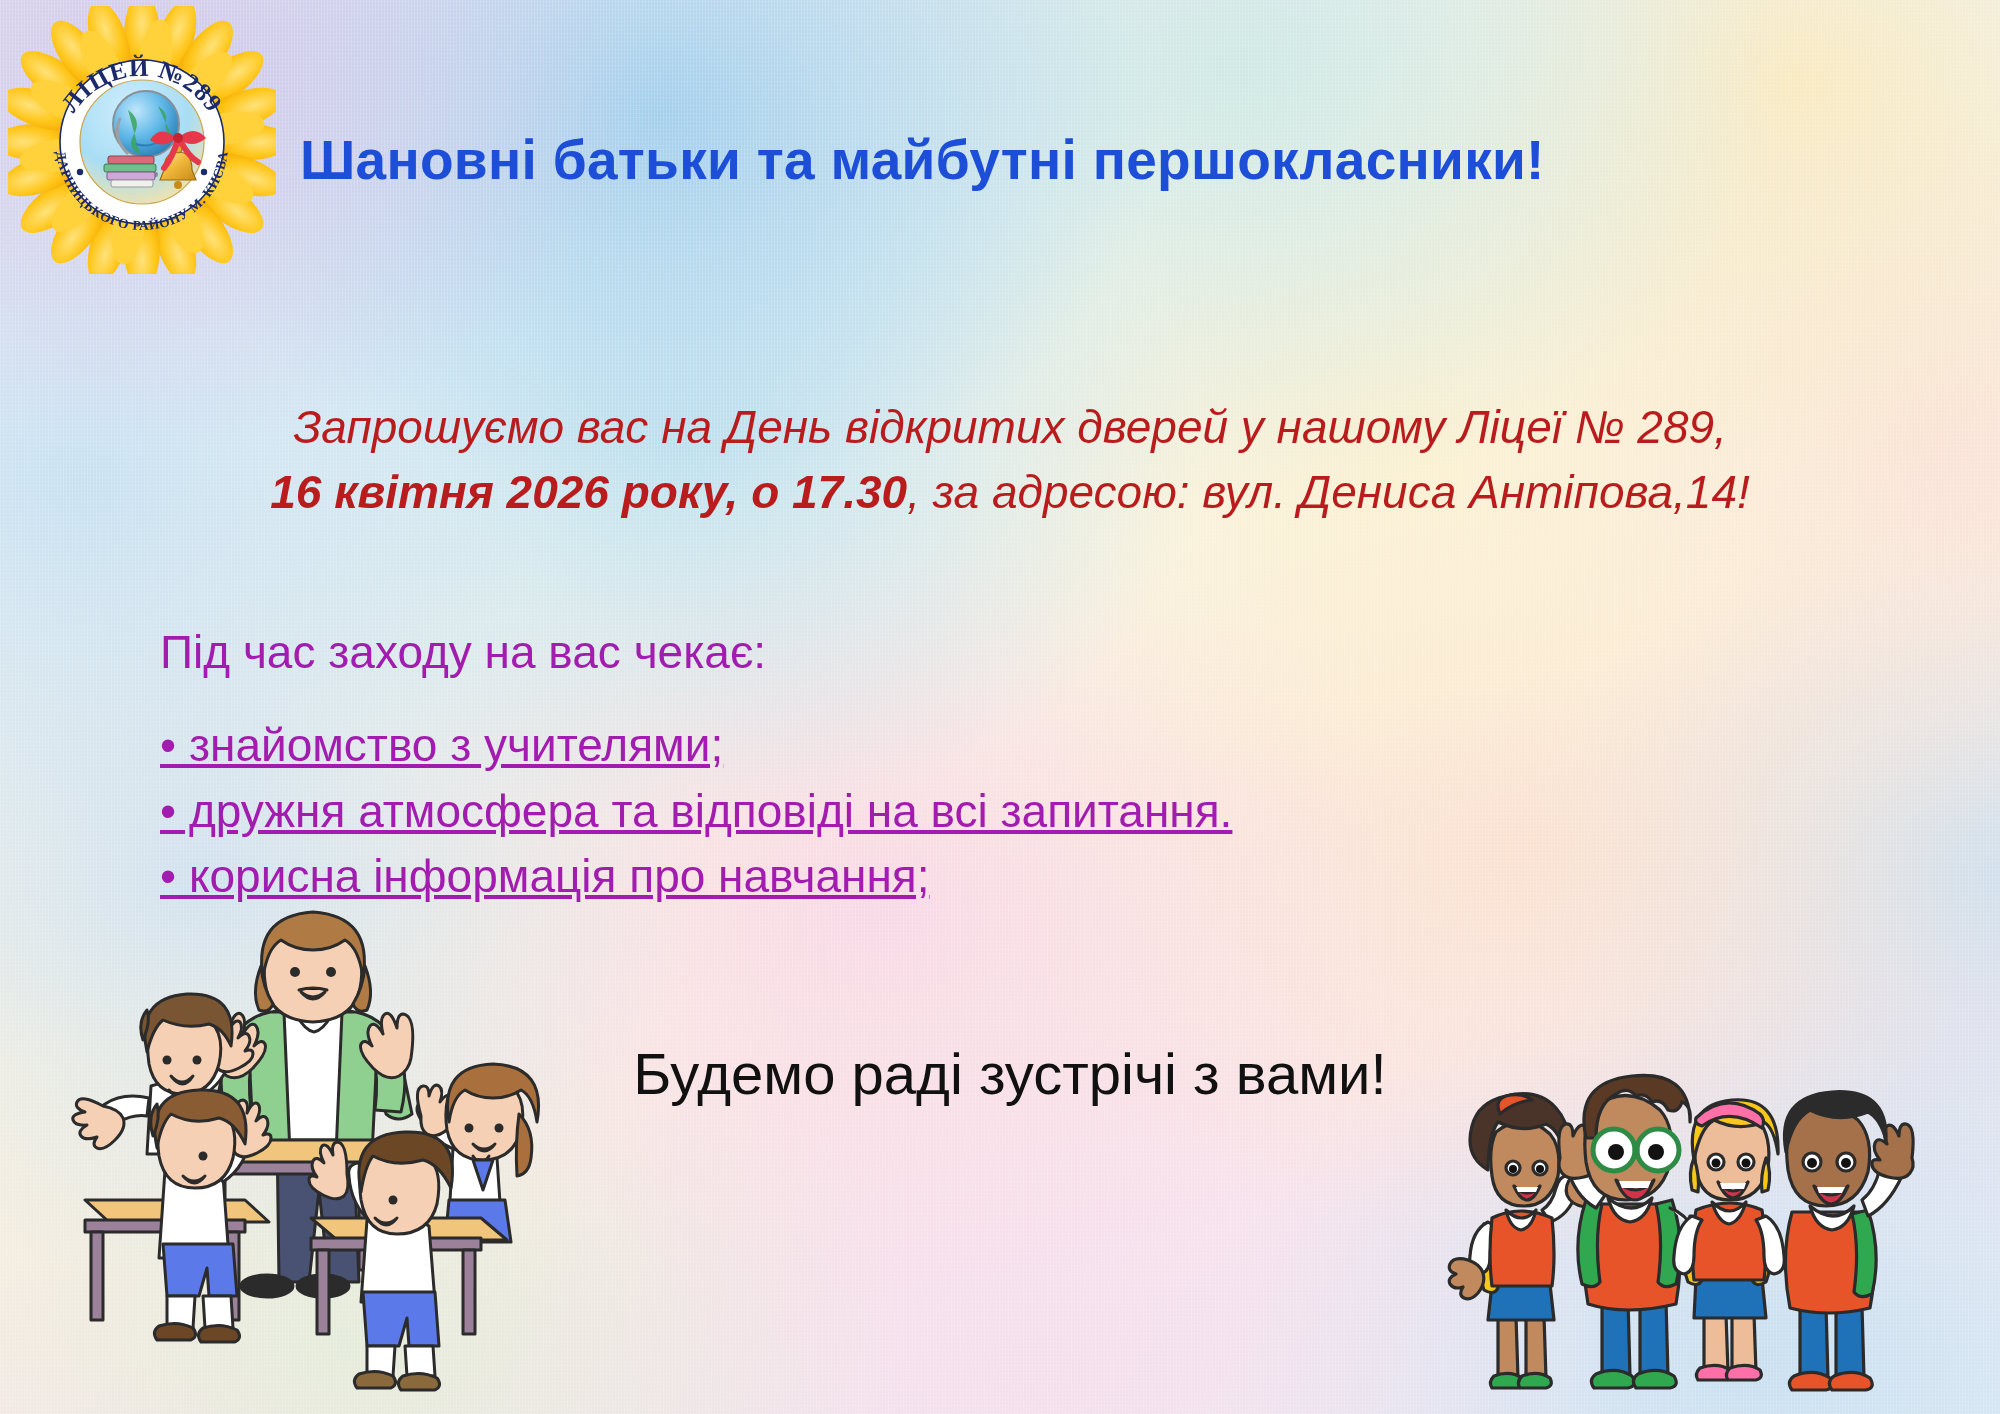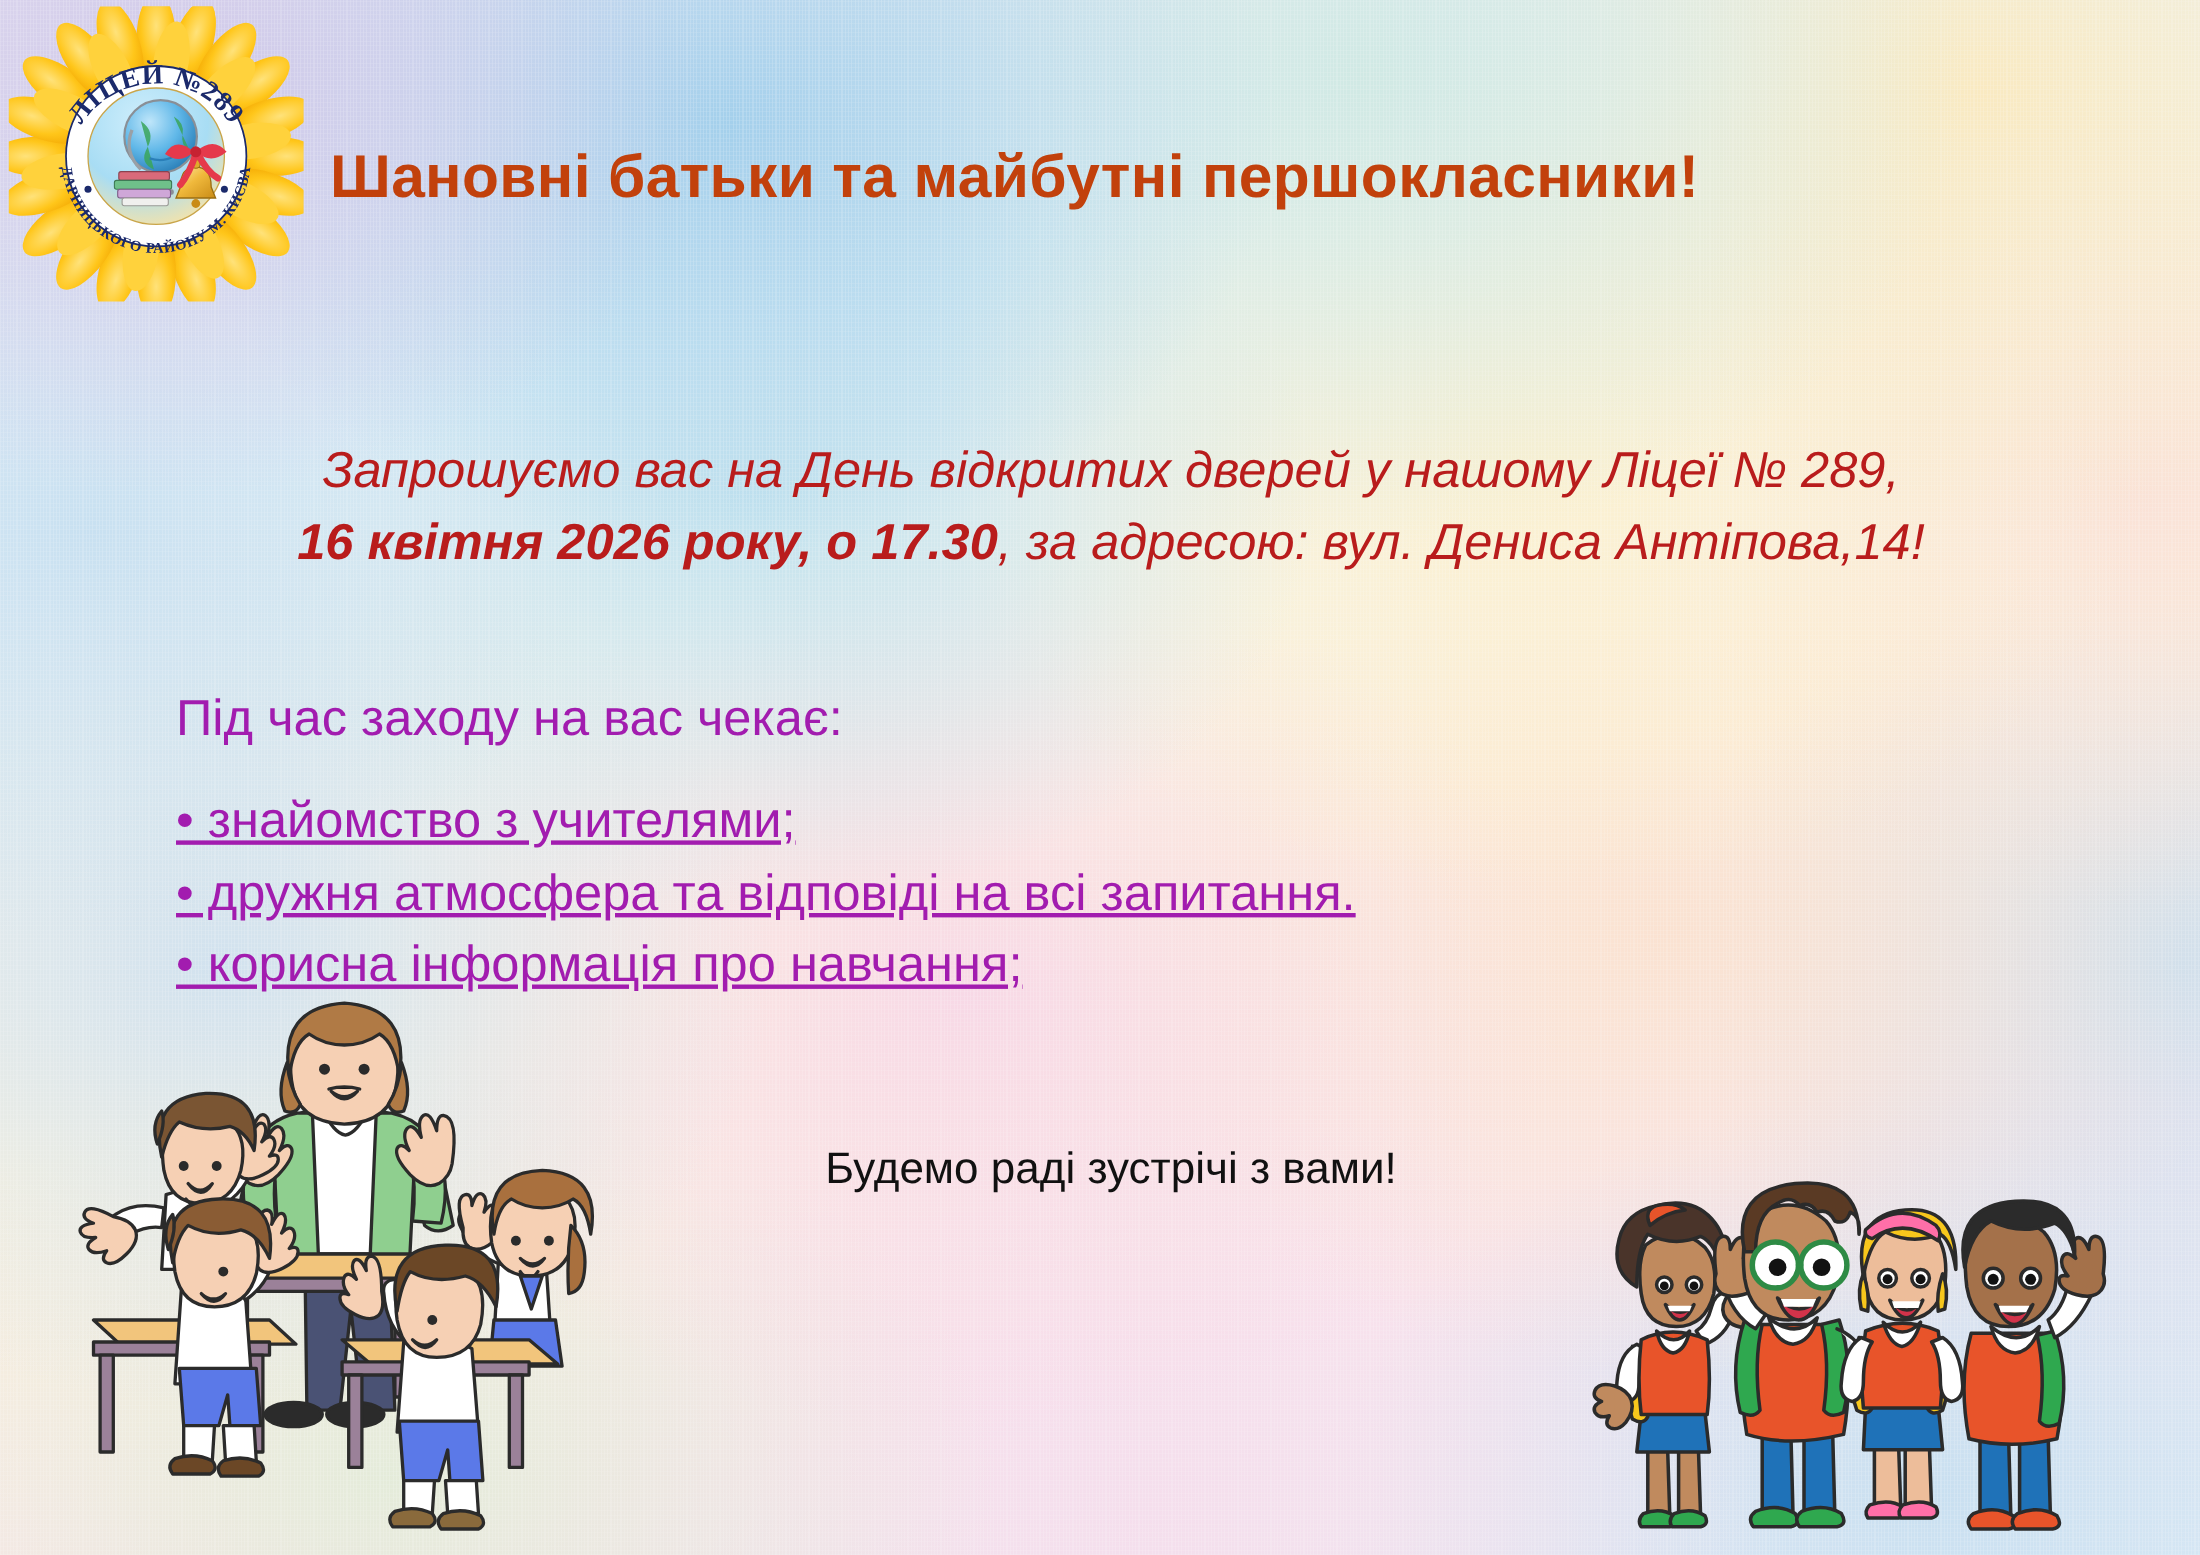--- a/index.html
+++ b/index.html
@@ -64,21 +64,21 @@
   .logo svg { display:block; width:100%; height:100%; }
 
   
   .headline {
     position: absolute;
     left: 300px;
     top: 130px;
     width: 1500px;
     font-size: 55px;
     font-weight: 700;
-    color: #c2410c;
+    color: #1d4ed8;
     letter-spacing: .3px;
     line-height: 1.1;
   }
 
   .intro {
     position: absolute;
     left: 160px;
     top: 395px;
     width: 1700px;
     text-align: center;
@@ -100,21 +100,21 @@
     color: #a21caf;
   }
   .agenda .bullet-line { white-space: nowrap; text-decoration: underline; }
 
   .closing {
     position: absolute;
     left: 160px;
     top: 1040px;
     width: 1700px;
     text-align: center;
-    font-size: 40px;
+    font-size: 58px;
     color: #111111;
   }
 
   
   .illus-classroom {
     position: absolute;
     left: 55px;
     top: 900px;
     width: 500px;
     height: 510px;

